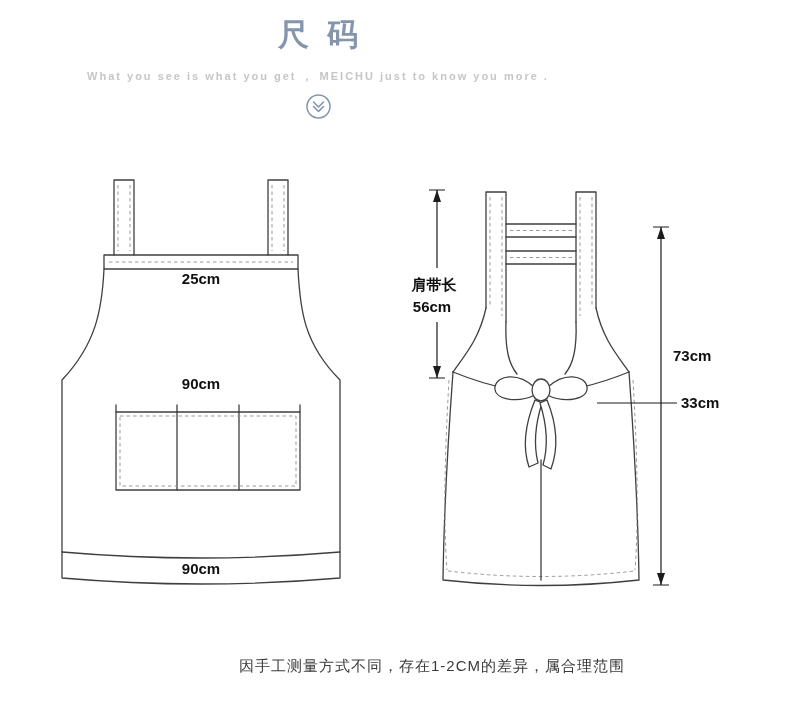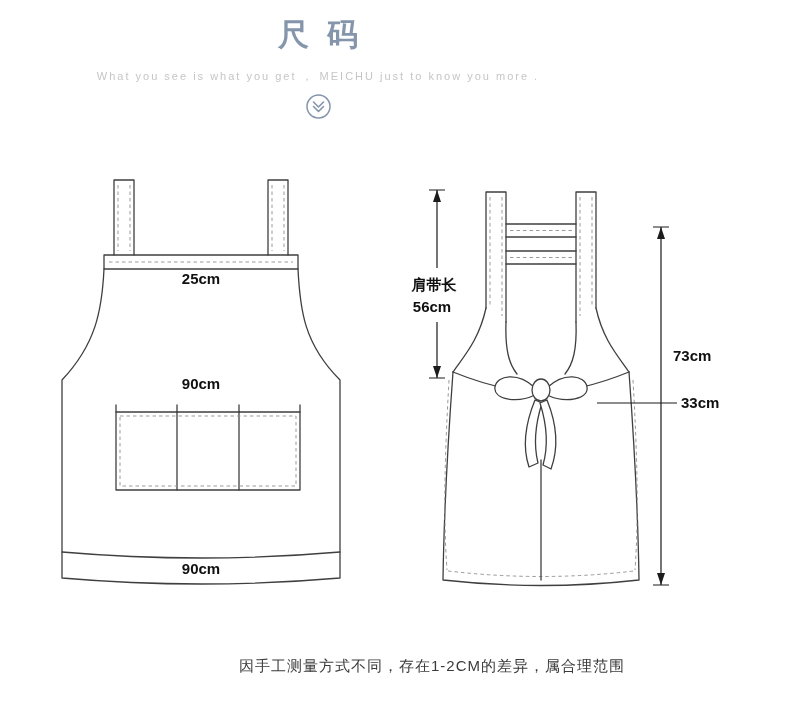--- a/index.html
+++ b/index.html
@@ -6,21 +6,21 @@
   body{
     width:800px;height:722px;background:#ffffff;position:relative;overflow:hidden;
     font-family:"Liberation Sans","DejaVu Sans",sans-serif;
   }
   .header{position:absolute;top:0;left:0;width:636px;text-align:center;}
   .title{
     margin-top:14px;font-size:31px;font-weight:bold;color:#8595ac;
     letter-spacing:18px;text-indent:18px;
   }
   .subtitle{
-    margin-top:13px;font-size:11px;font-weight:normal;color:#c6c6c6;
+    margin-top:13px;font-size:11px;font-weight:bold;color:#c6c6c6;
     letter-spacing:2px;
   }
   .arrow-wrap{margin-top:9px;height:28px;}
   .diagram{position:absolute;top:160px;left:0;}
   .footer{
     position:absolute;top:657px;left:0;width:800px;text-align:center;
     font-size:15px;color:#3a3a3a;letter-spacing:1px;padding-left:32px;
   }
   
   .ln{fill:none;stroke:#3f3f3f;stroke-width:1.3;stroke-linecap:round;stroke-linejoin:round;}

